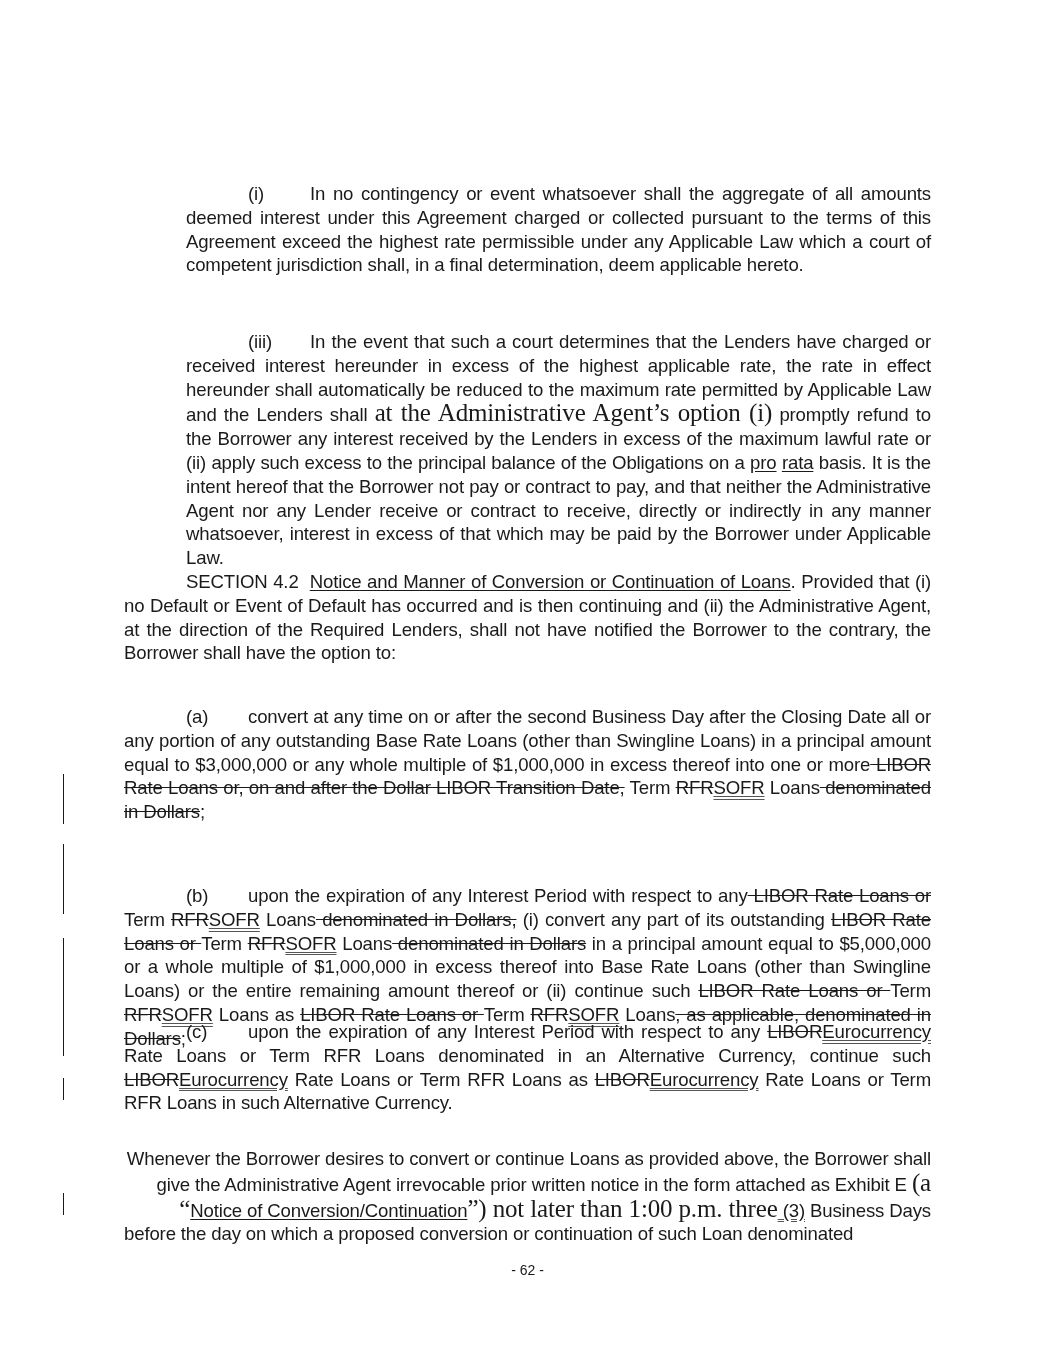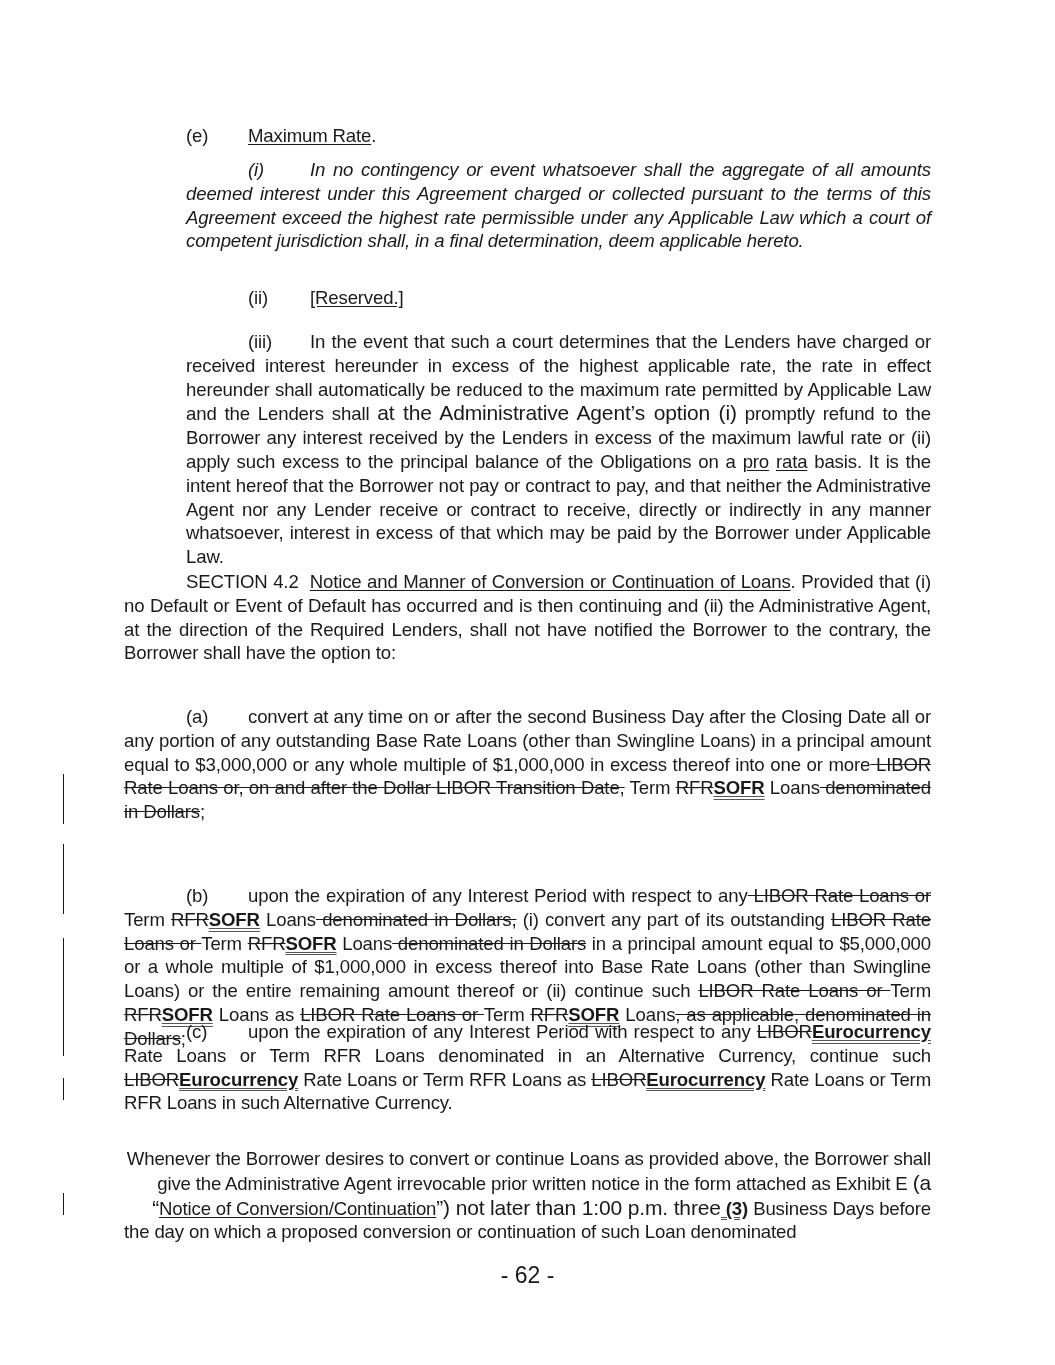--- a/index.html
+++ b/index.html
@@ -37,61 +37,54 @@
   }
   .ind1 { display: inline-block; width: 62px; }
   .first-indent { display: inline-block; width: 62px; }
   .marker-e { display: inline-block; width: 62px; }
   .marker-sub { display: inline-block; width: 62px; }
   .u { text-decoration: underline; text-underline-offset: 2px; }
   .ins {
     text-decoration: underline double;
     text-decoration-color: #555;
     text-underline-offset: 2px;
-    font-weight: bold;
   }
   .del {
     text-decoration: line-through;
     text-decoration-color: #1a1a1a;
   }
   .serif {
-    font-family: Liberation Sans, sans-serif;
-    font-size: 21px;
+    font-family: Liberation Serif, serif;
+    font-size: 25px;
   }
   .change-bar {
     position: absolute;
     left: 63px;
     width: 1.4px;
     background: #1a1a1a;
   }
   .page-number {
     position: absolute;
     top: 1262px;
     left: 0;
     width: 1055px;
     text-align: center;
-    font-size: 23px;
+    font-size: 14px;
   }
 </style>
 </head>
 <body>
 
 <div class="page">
 
-  <div class="para indent-block" style="top:124px;">
-    <span class="marker-e">(e)</span><span class="u">Maximum Rate</span><span>.</span>
-  </div>
 
-  <div class="para indent-block" style="top:158px;font-style:italic;">
+  <div class="para indent-block" style="top:182px;">
     <span class="marker-sub" style="margin-left:62px;">(i)</span><span>In no contingency or event whatsoever shall the aggregate of all amounts deemed interest under this Agreement charged or collected pursuant to the terms of this Agreement exceed the highest rate permissible under any Applicable Law which a court of competent jurisdiction shall, in a final determination, deem applicable hereto.</span>
   </div>
 
-  <div class="para indent-block" style="top:286px;">
-    <span class="marker-sub" style="margin-left:62px;">(ii)</span><span class="u">[Reserved.]</span>
-  </div>
 
   <div class="para indent-block" style="top:330px;">
     <span class="marker-sub" style="margin-left:62px;">(iii)</span><span>In the event that such a court determines that the Lenders have charged or received interest hereunder in excess of the highest applicable rate, the rate in effect hereunder shall automatically be reduced to the maximum rate permitted by Applicable Law and the Lenders shall </span><span class="serif">at the Administrative Agent’s option (i)</span><span> promptly refund to the Borrower any interest received by the Lenders in excess of the maximum lawful rate or (ii) apply such excess to the principal balance of the Obligations on a </span><span class="u">pro</span> <span class="u">rata</span><span> basis.  It is the intent hereof that the Borrower not pay or contract to pay, and that neither the Administrative Agent nor any Lender receive or contract to receive, directly or indirectly in any manner whatsoever, interest in excess of that which may be paid by the Borrower under Applicable Law.</span>
   </div>
 
   <div class="para" style="top:570px;">
     <span class="first-indent"></span><span>SECTION 4.2</span>&nbsp; <span class="u">Notice and Manner of Conversion or Continuation of Loans</span><span>.  Provided that (i) no Default or Event of Default has occurred and is then continuing and (ii) the Administrative Agent, at the direction of the Required Lenders, shall not have notified the Borrower to the contrary, the Borrower shall have the option to:</span>
   </div>
 
   <div class="para" style="top:705px;">

